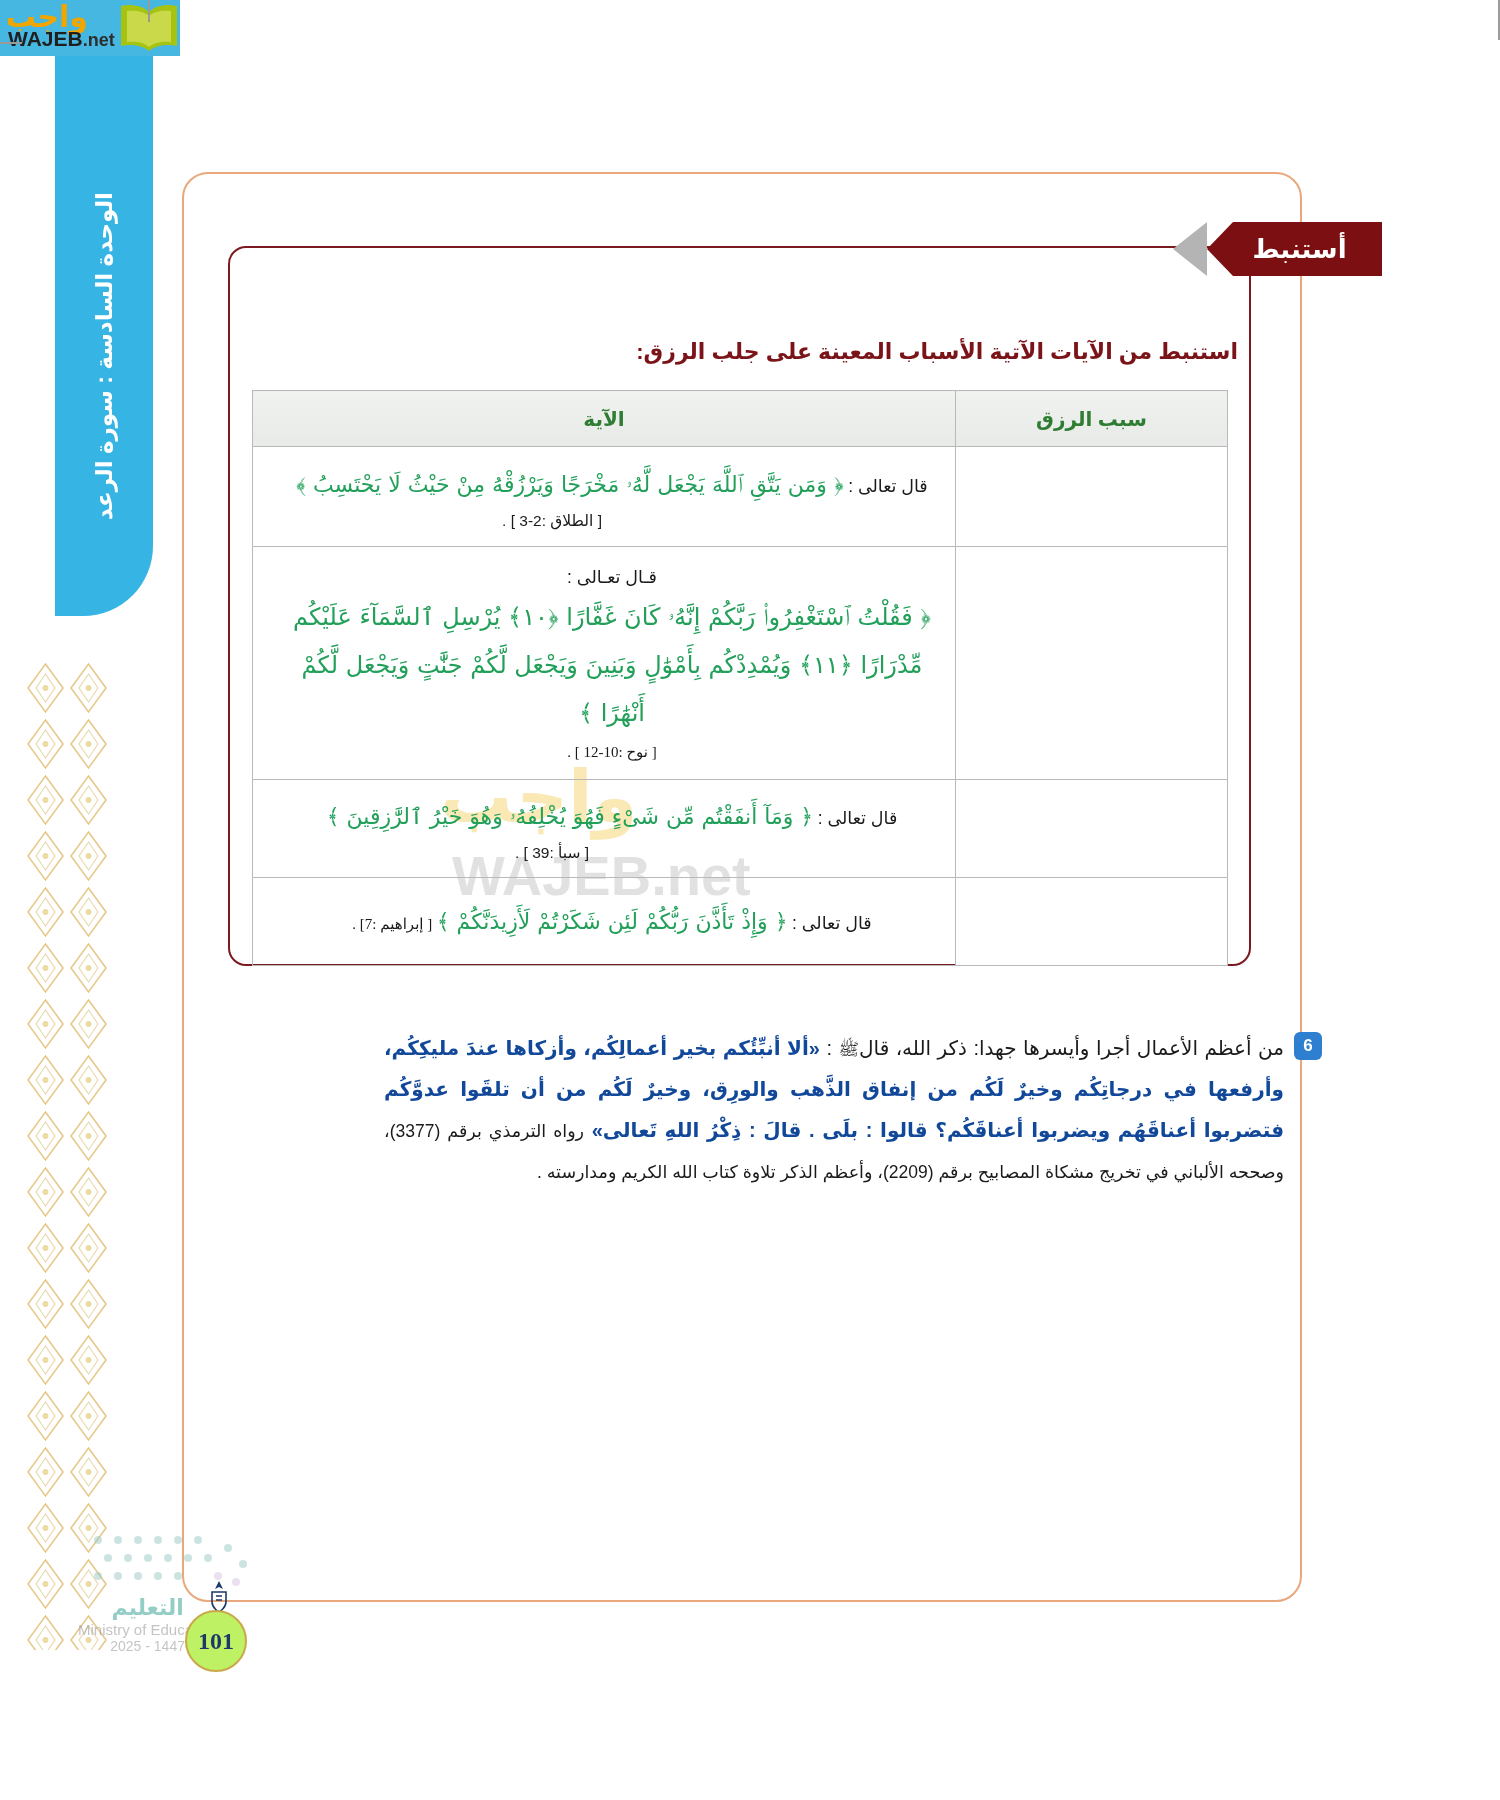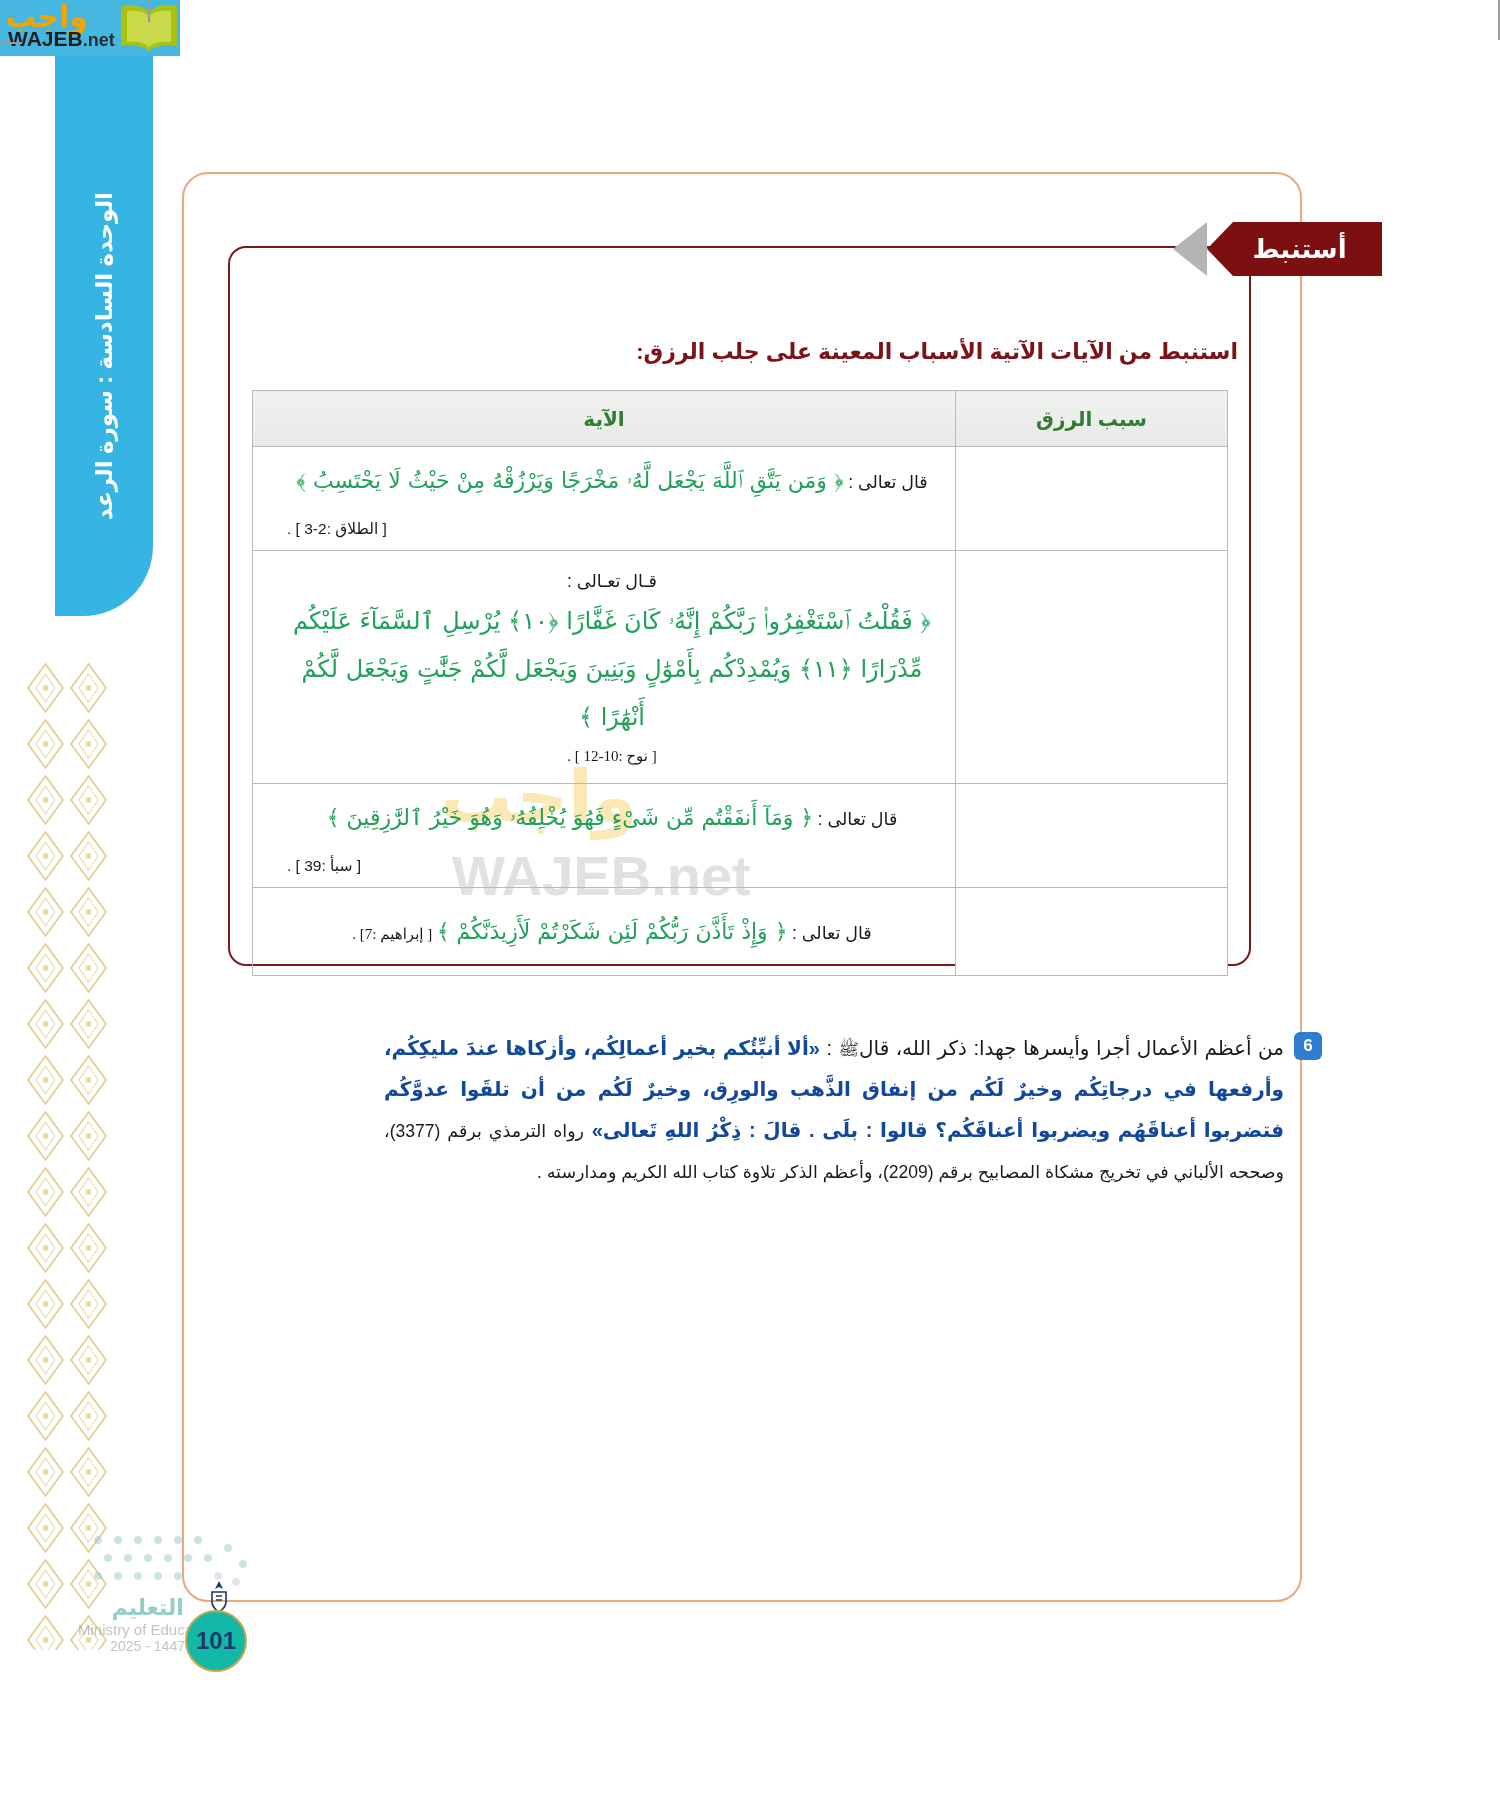--- a/index.html
+++ b/index.html
@@ -248,22 +248,22 @@
     text-align: center;
   }
   .ref {
     color: #1a1a1a;
     font-size: 15.5px;
     direction: rtl;
     unicode-bidi: isolate;
   }
   .ref-right {
     display: block;
-    text-align: left;
-    margin-top: 18px;
+    text-align: center;
+    margin-top: 6px;
     padding-right: 120px;
   }
   .ref-inline { font-size: 15px; font-family: Liberation Serif, serif; }
 
   .row-h1 td { height: 100px; }
   .row-h2 td { height: 178px; }
   .row-h3 td { height: 98px; }
   .row-h4 td { height: 88px; }
 
   
@@ -345,22 +345,23 @@
     left: 185px; bottom: 128px;
     width: 62px; height: 62px;
     border: 2.5px solid #caa84a;
     border-radius: 50%;
     display: flex;
     align-items: center;
     justify-content: center;
     color: #1b3a6b;
     font-size: 24px;
     font-weight: bold;
-    background: #14b8a6;
+    background: #bef264;
     z-index: 25;
+    font-family: Liberation Serif, serif;
   }
   .moe-crest {
     position: absolute;
     left: 206px; bottom: 186px;
     width: 26px; height: 34px;
     z-index: 25;
   }
   .moe-text {
     position: absolute;
     left: 78px; bottom: 146px;

